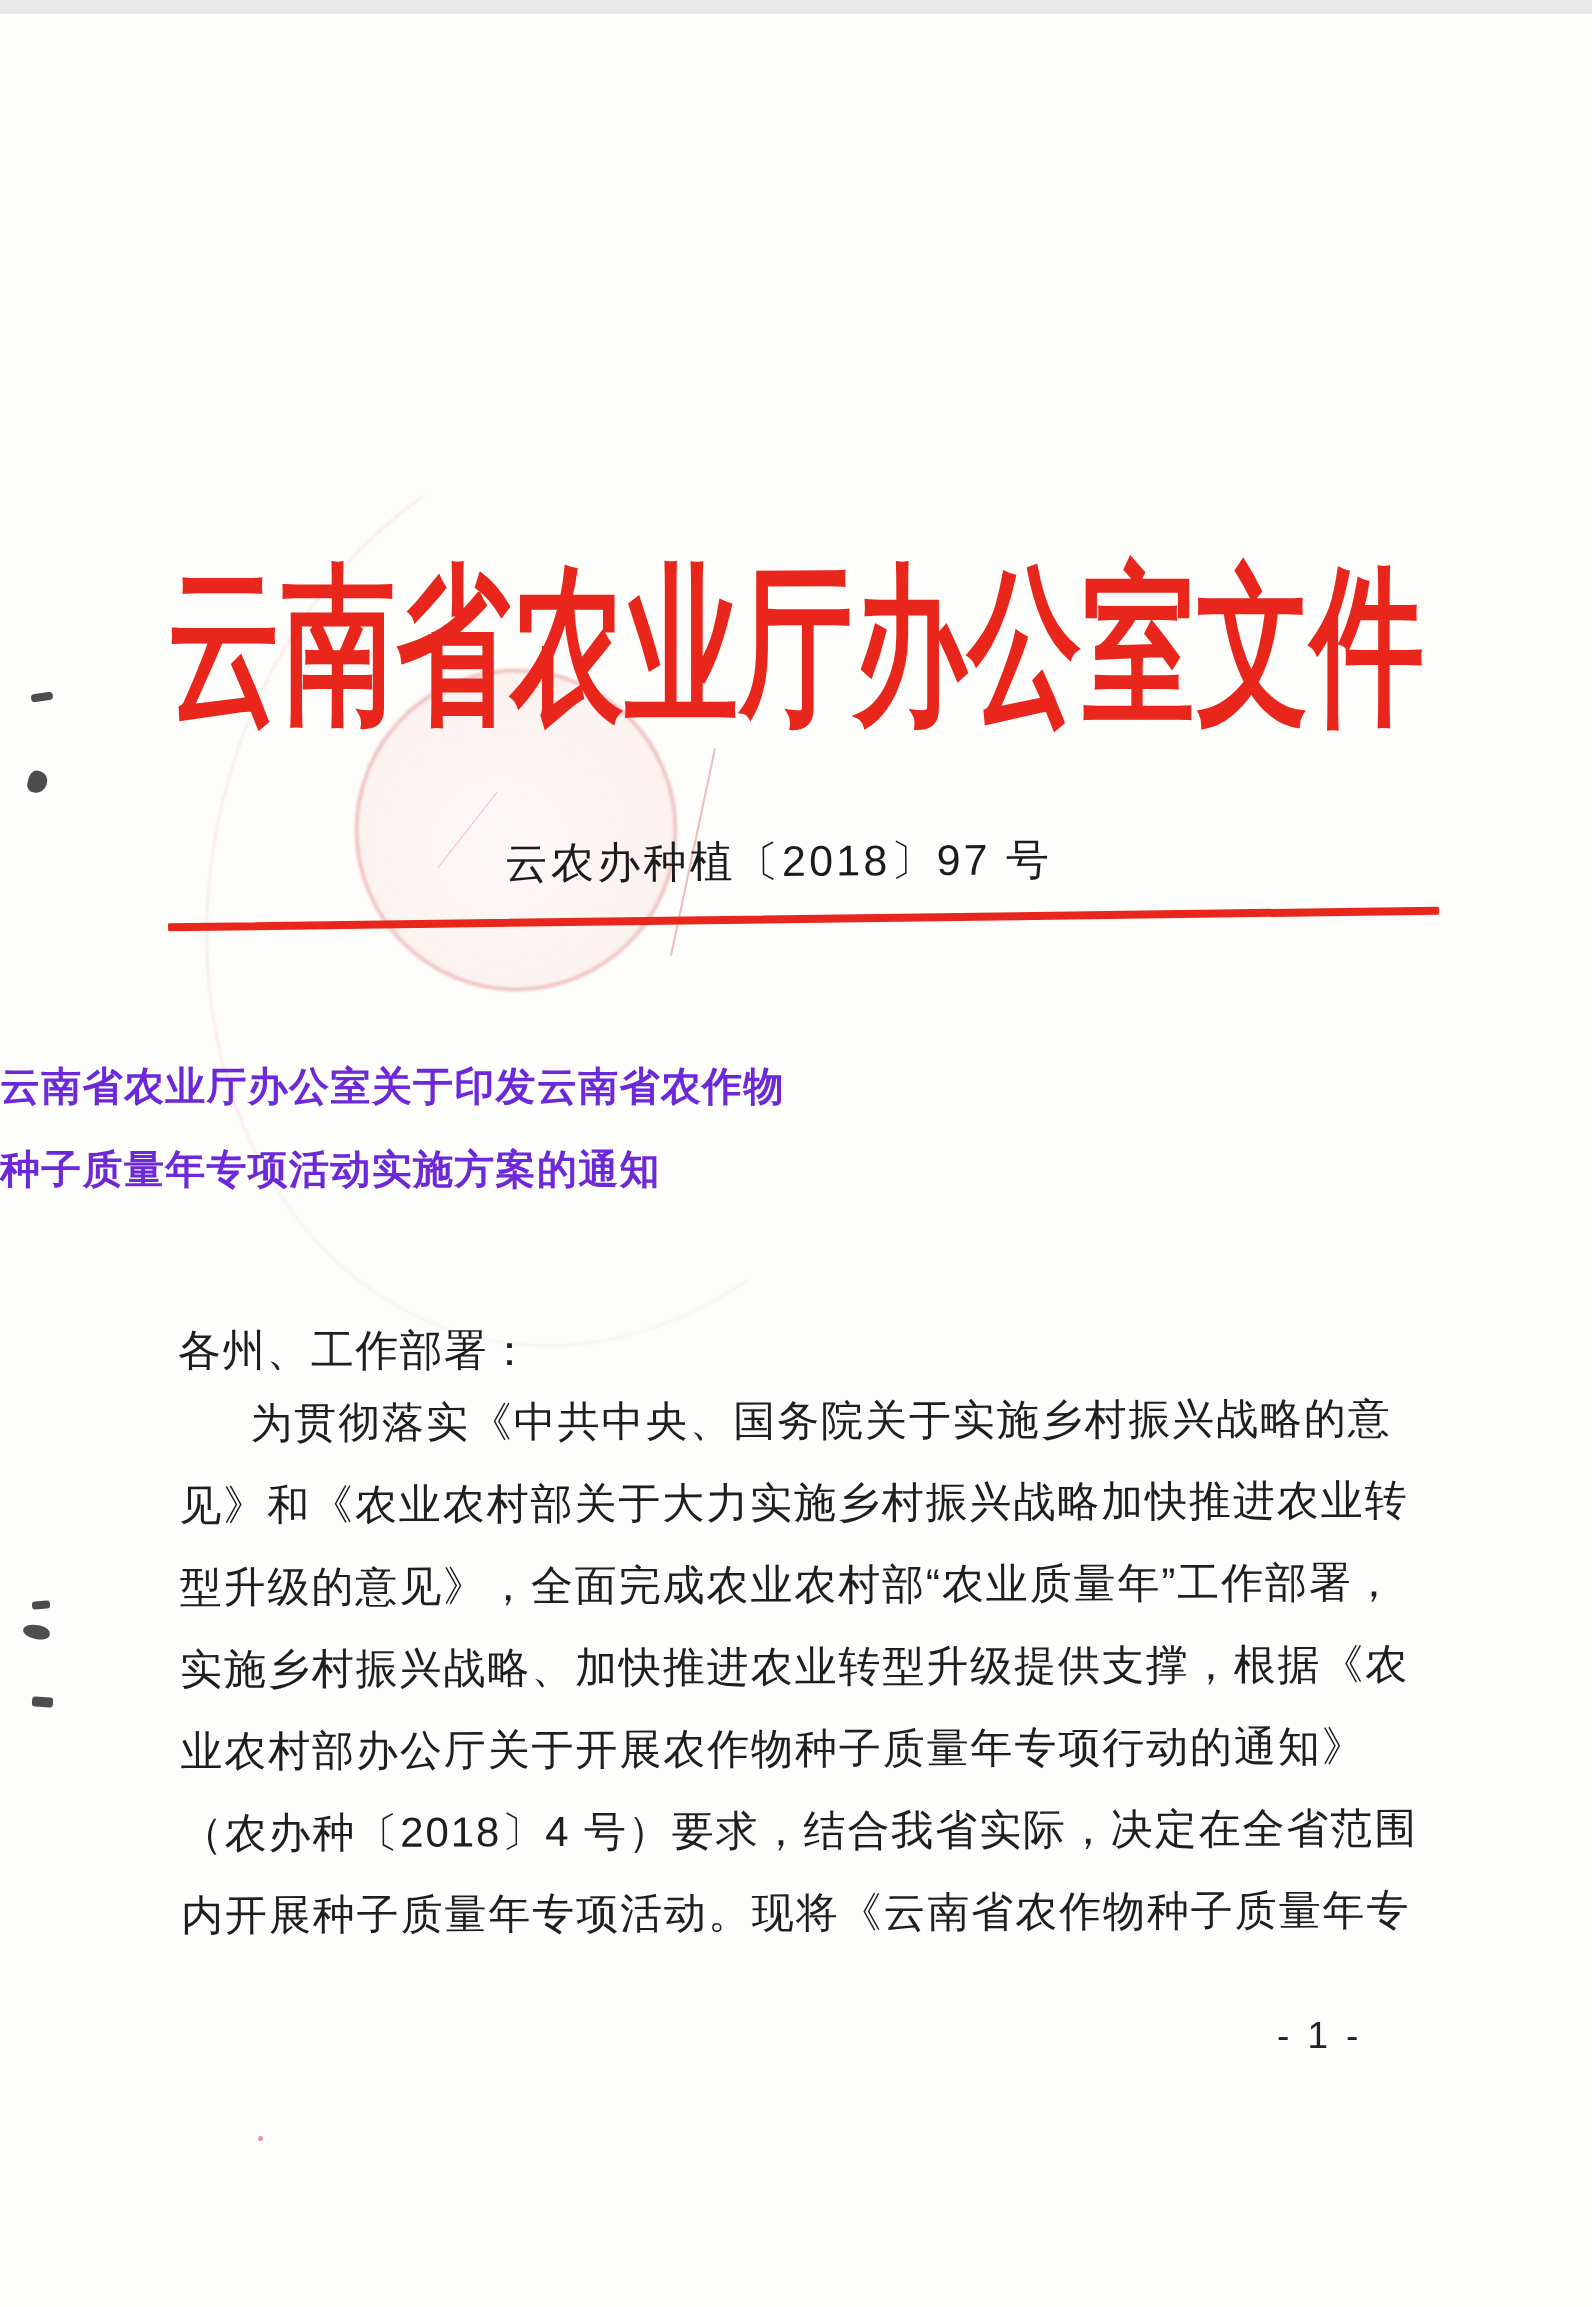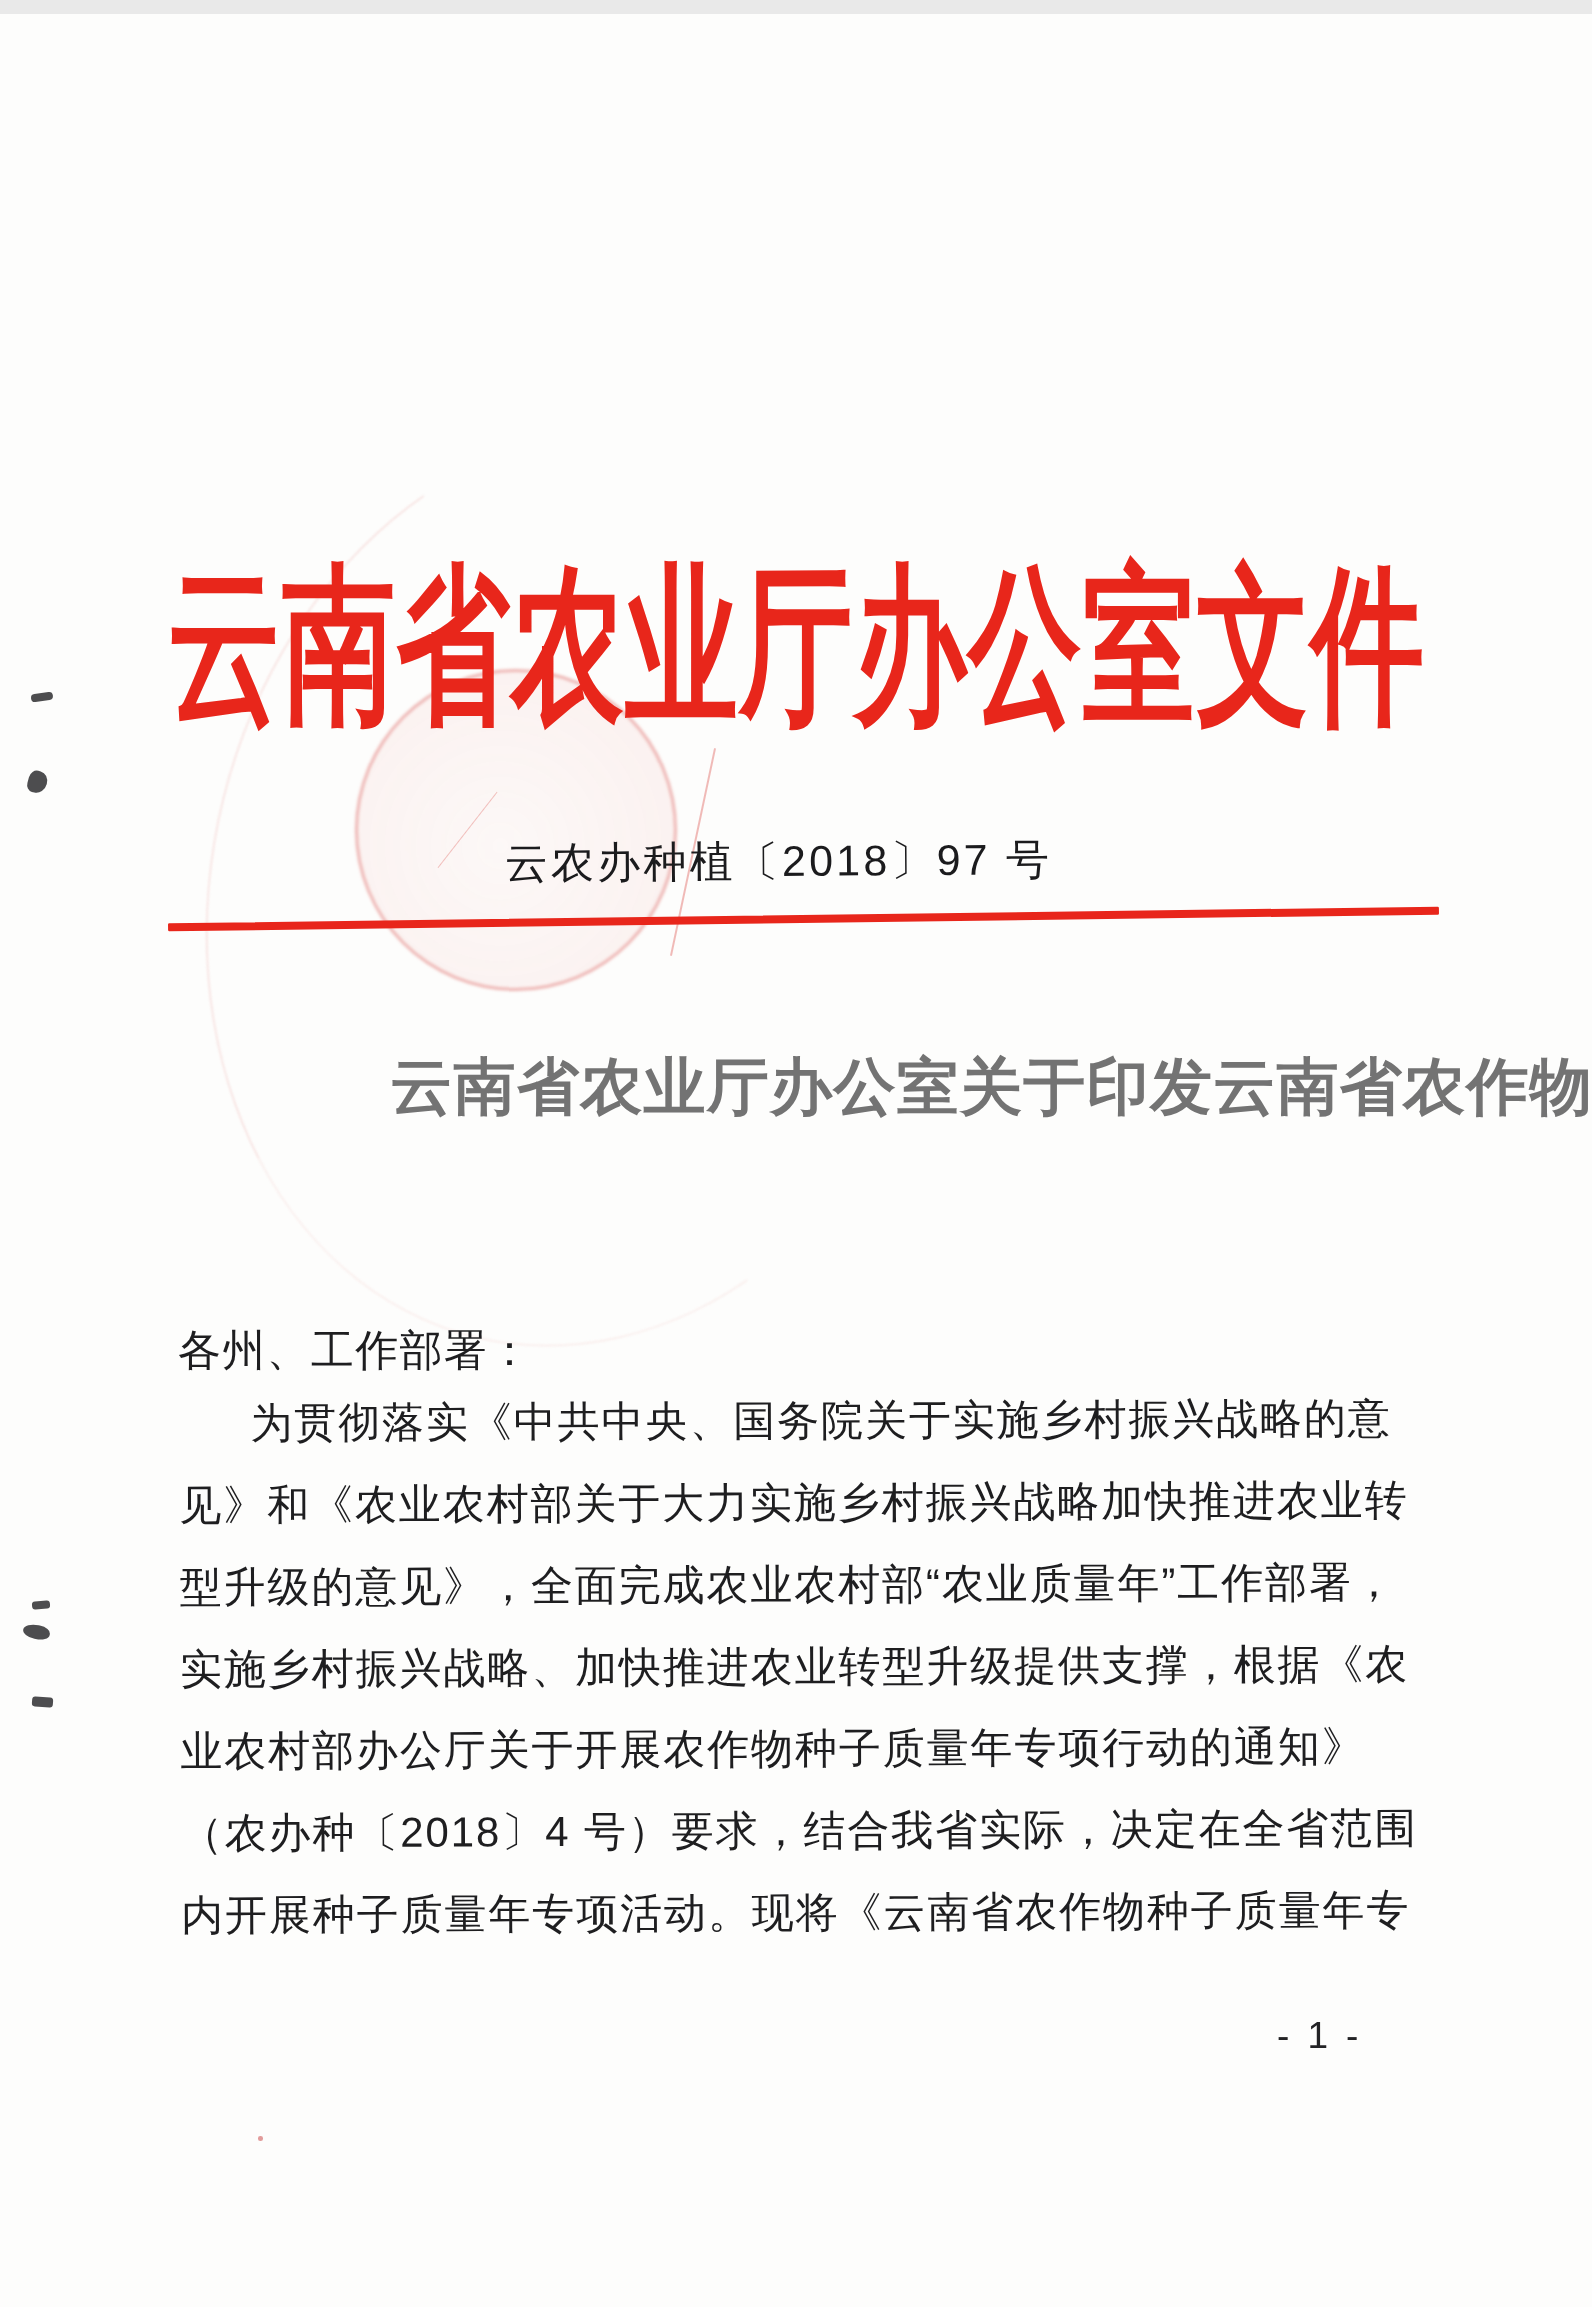--- a/index.html
+++ b/index.html
@@ -66,22 +66,22 @@
     background:rgba(220,85,80,0.40);transform:rotate(12deg);filter:blur(0.6px);
   }
   .seal-streak-2{
     position:absolute;left:467px;top:768px;width:1.3px;height:96px;
     background:rgba(220,85,80,0.35);transform:rotate(38deg);filter:blur(0.6px);
   }
 
   
   .subject-title{
     position:absolute;left:0;right:0;top:1031px;
-    text-align:right;color:#737373;
-    font-size:62px;font-weight:bold;
+    text-align:left;color:#6d28d9;
+    font-size:40px;font-weight:bold;
     line-height:83px;letter-spacing:1.3px;
     white-space:nowrap;
   }
 
   
   .salutation{
     position:absolute;left:178px;top:1308px;
     font-size:43px;color:#1e1e20;
     letter-spacing:1.3px;white-space:nowrap;
   }
@@ -122,20 +122,21 @@
   <div class="seal-streak-2"></div>
 
   <div class="agency-title">云南省农业厅办公室文件</div>
 
   <div class="doc-number">云农办种植〔2018〕97 号</div>
 
   <div class="red-rule"></div>
 
   <div class="subject-title">
     <div>云南省农业厅办公室关于印发云南省农作物</div>
+    <div>种子质量年专项活动实施方案的通知</div>
   </div>
 
   <div class="salutation">各州、工作部署：</div>
 
   <div class="body-text">
     <span class="line indent">为贯彻落实《中共中央、国务院关于实施乡村振兴战略的意</span>
     <span class="line">见》和《农业农村部关于大力实施乡村振兴战略加快推进农业转</span>
     <span class="line">型升级的意见》，全面完成农业农村部“农业质量年”工作部署，</span>
     <span class="line">实施乡村振兴战略、加快推进农业转型升级提供支撑，根据《农</span>
     <span class="line">业农村部办公厅关于开展农作物种子质量年专项行动的通知》</span>

